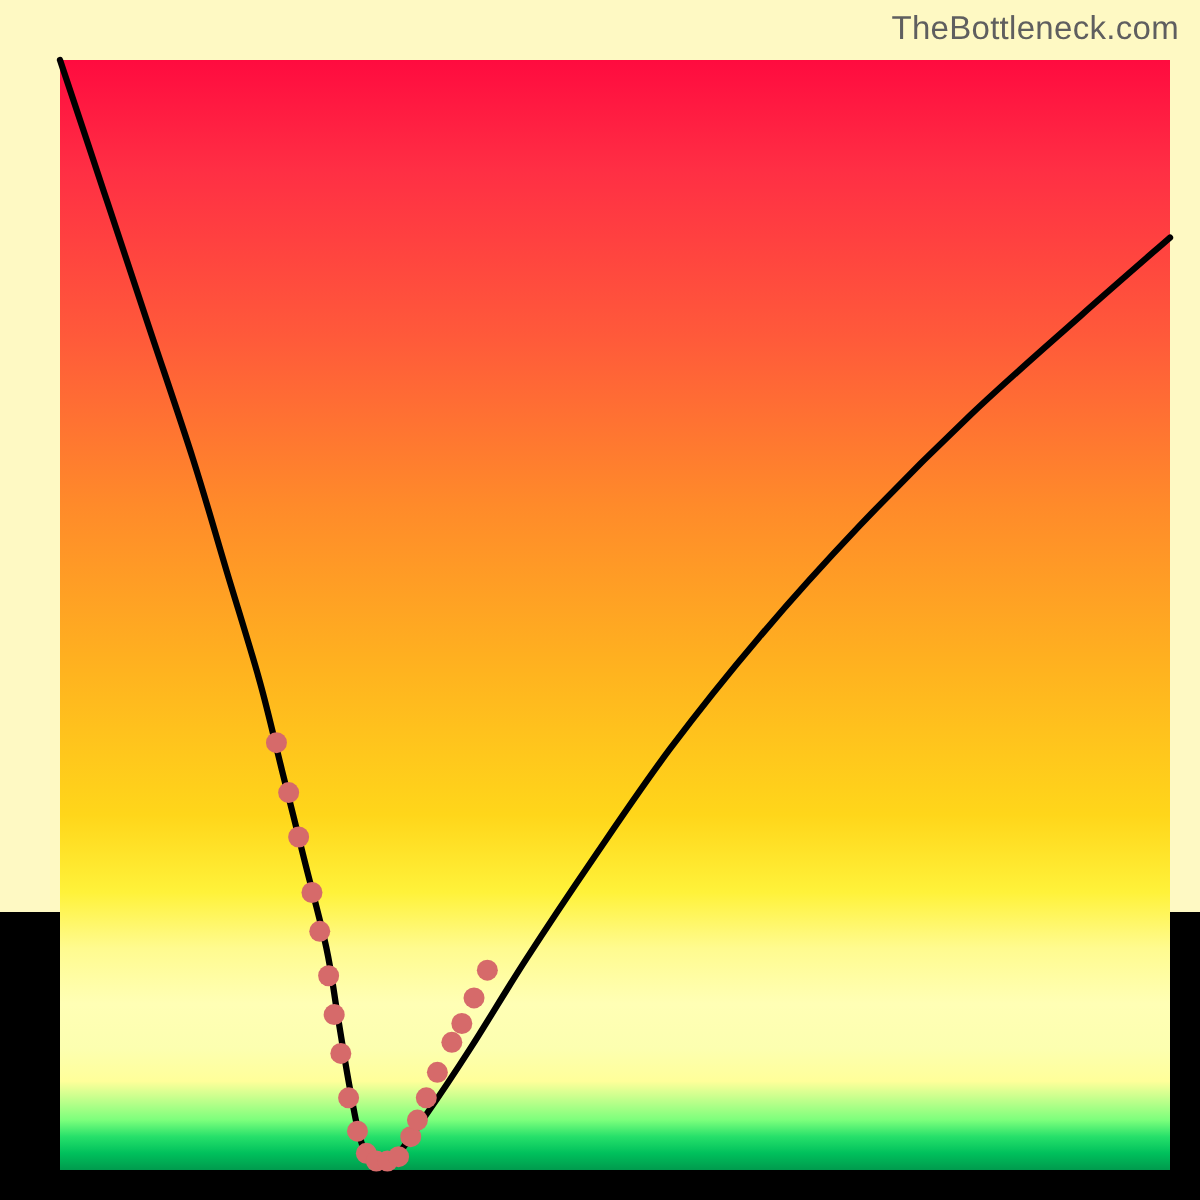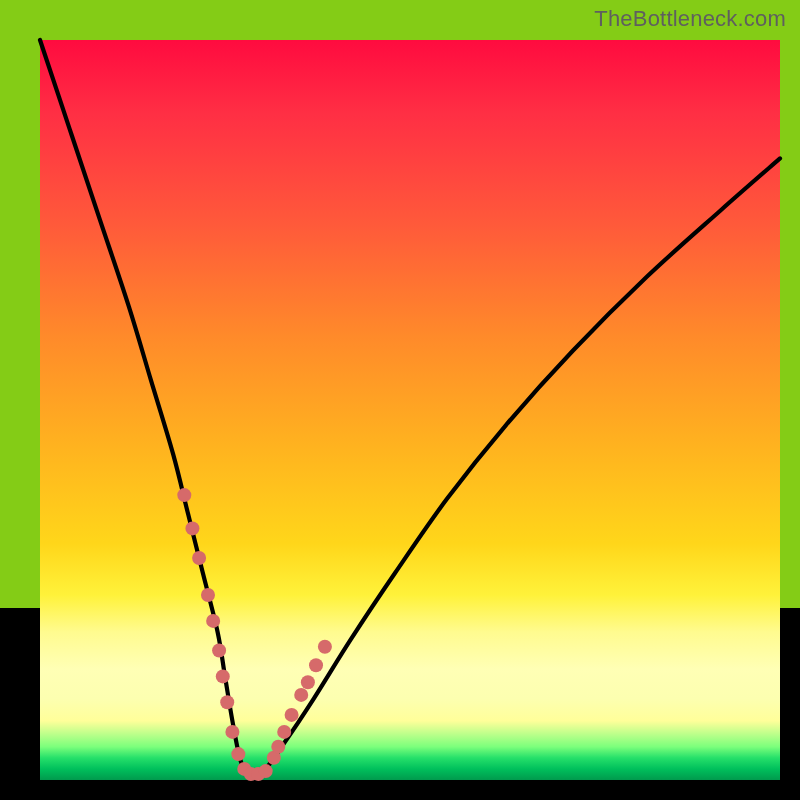--- a/index.html
+++ b/index.html
@@ -8,21 +8,21 @@
     width: 800px;
     height: 800px;
     overflow: hidden;
     background: #000;
     font-family: Arial, Helvetica, sans-serif;
   }
   .stage {
     position: relative;
     width: 800px;
     height: 608px;
-    background: #84cc16;
+    background: #fef9c3;
   }
   .plot-area {
     position: absolute;
     left: 40px;
     top: 40px;
     width: 740px;
     height: 740px;
     
     background: linear-gradient(
       to bottom,

